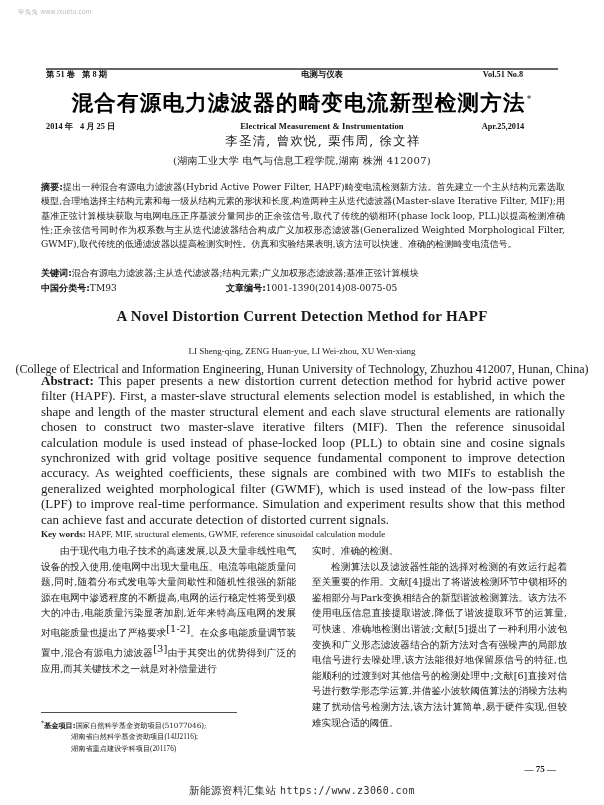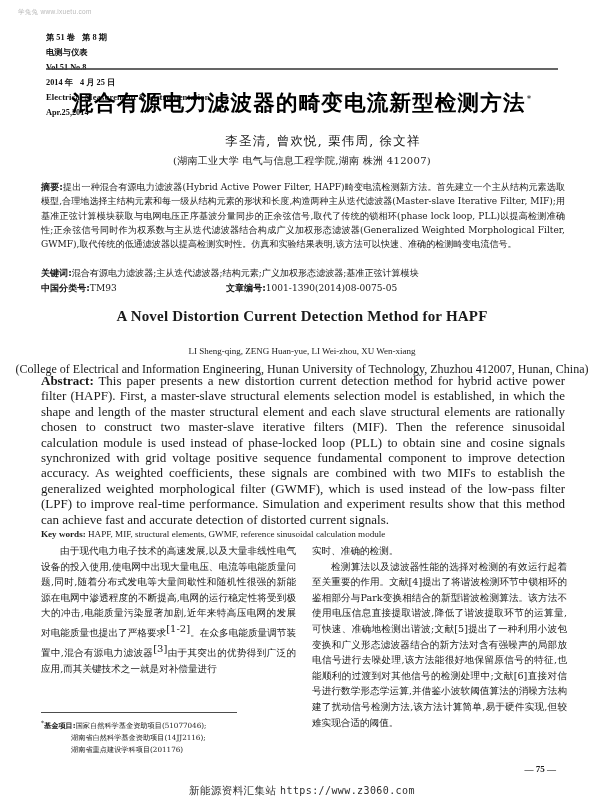--- a/index.html
+++ b/index.html
@@ -43,25 +43,24 @@
     height: 36px;
   }
   .jh-row {
     display: flex;
     justify-content: space-between;
     align-items: baseline;
     font-size: 8.3px;
     font-weight: bold;
     line-height: 15px;
     color: #111;
-    flex-direction: column;
   }
   .jh-left { width: 150px; text-align: left; white-space: nowrap; }
   .jh-center { flex: 1; text-align: center; white-space: nowrap; }
-  .jh-right { width: 110px; text-align: left; white-space: nowrap; }
+  .jh-right { width: 110px; text-align: center; white-space: nowrap; margin-top: 37px; }
   .jh-center.en { font-size: 8.6px; letter-spacing: 0.1px; }
   .jh-sp { display: inline-block; width: 7px; }
 
   .head-rule {
     position: absolute;
     top: 68px;
     left: 46px;
     right: 46px;
     height: 2px;
     background: #4a4a4a;
@@ -236,21 +235,21 @@
     top: 717px;
     width: 258px;
     font-size: 7.2px;
     line-height: 11.6px;
     font-family: "DejaVu Serif", "Liberation Serif", serif;
   }
   .footnote .fn-lbl {
     font-weight: bold;
     font-family: "DejaVu Sans", "Liberation Sans", sans-serif;
   }
-  .fn-indent { padding-left: 30px; }
+  .fn-indent { padding-left: 30px; font-family: Liberation Serif, serif; }
 
   
   .page-num {
     position: absolute;
     right: 48px;
     top: 764px;
     font-size: 9px;
     font-weight: bold;
     font-family: "Liberation Serif", "DejaVu Serif", serif;
   }

